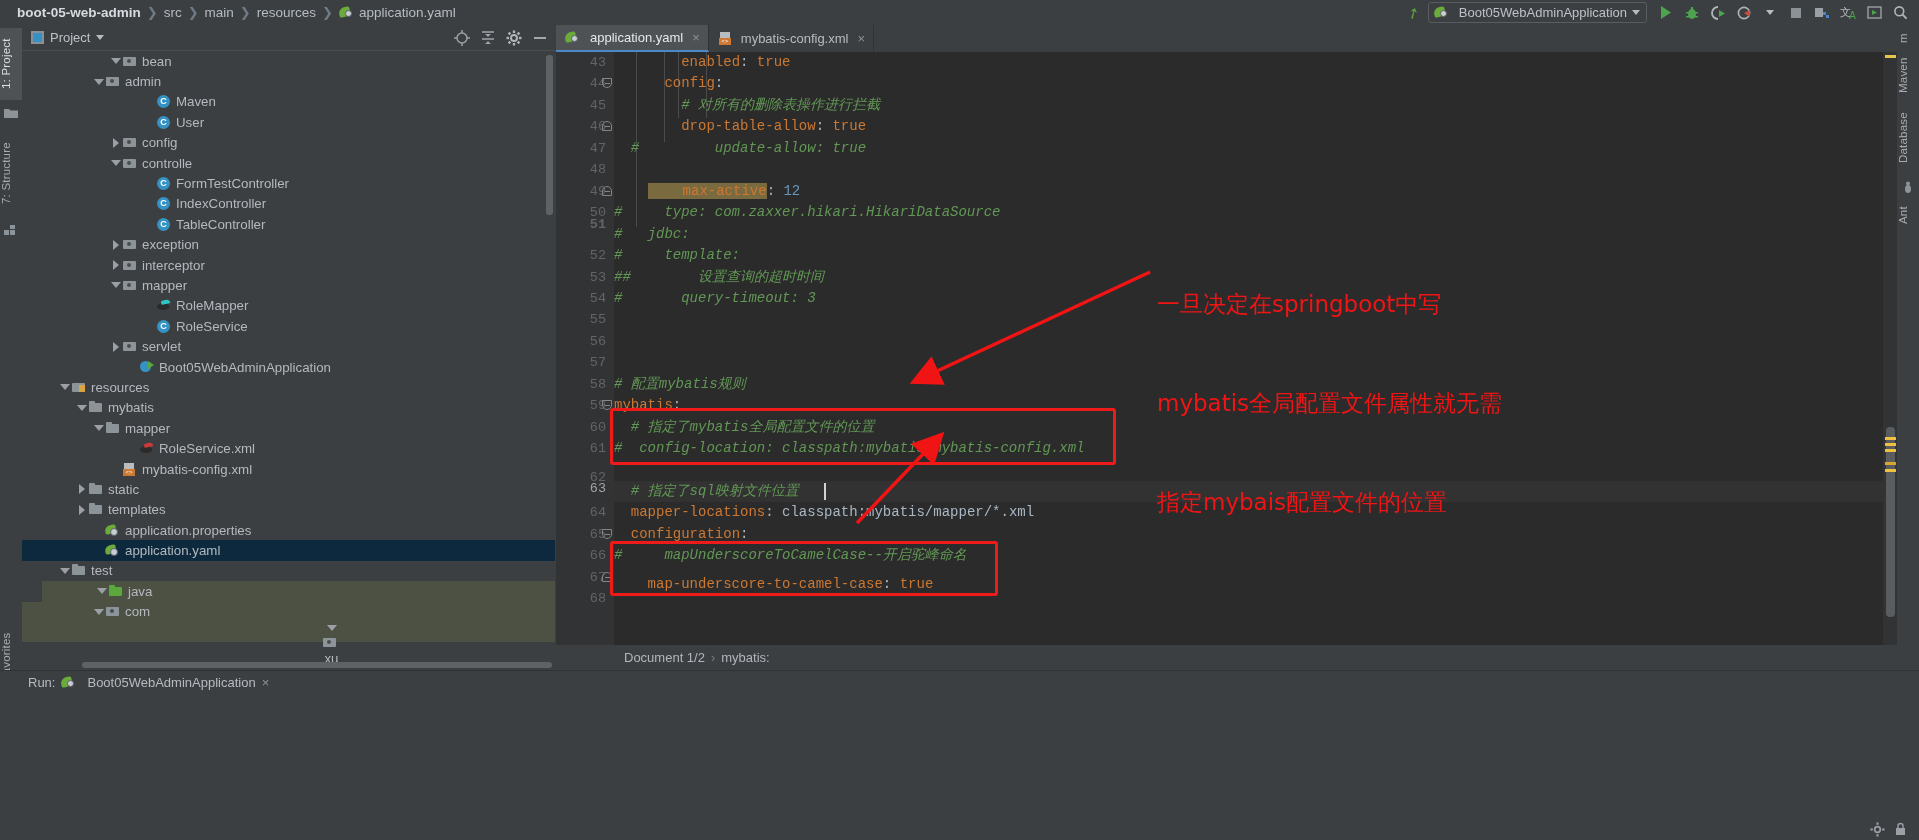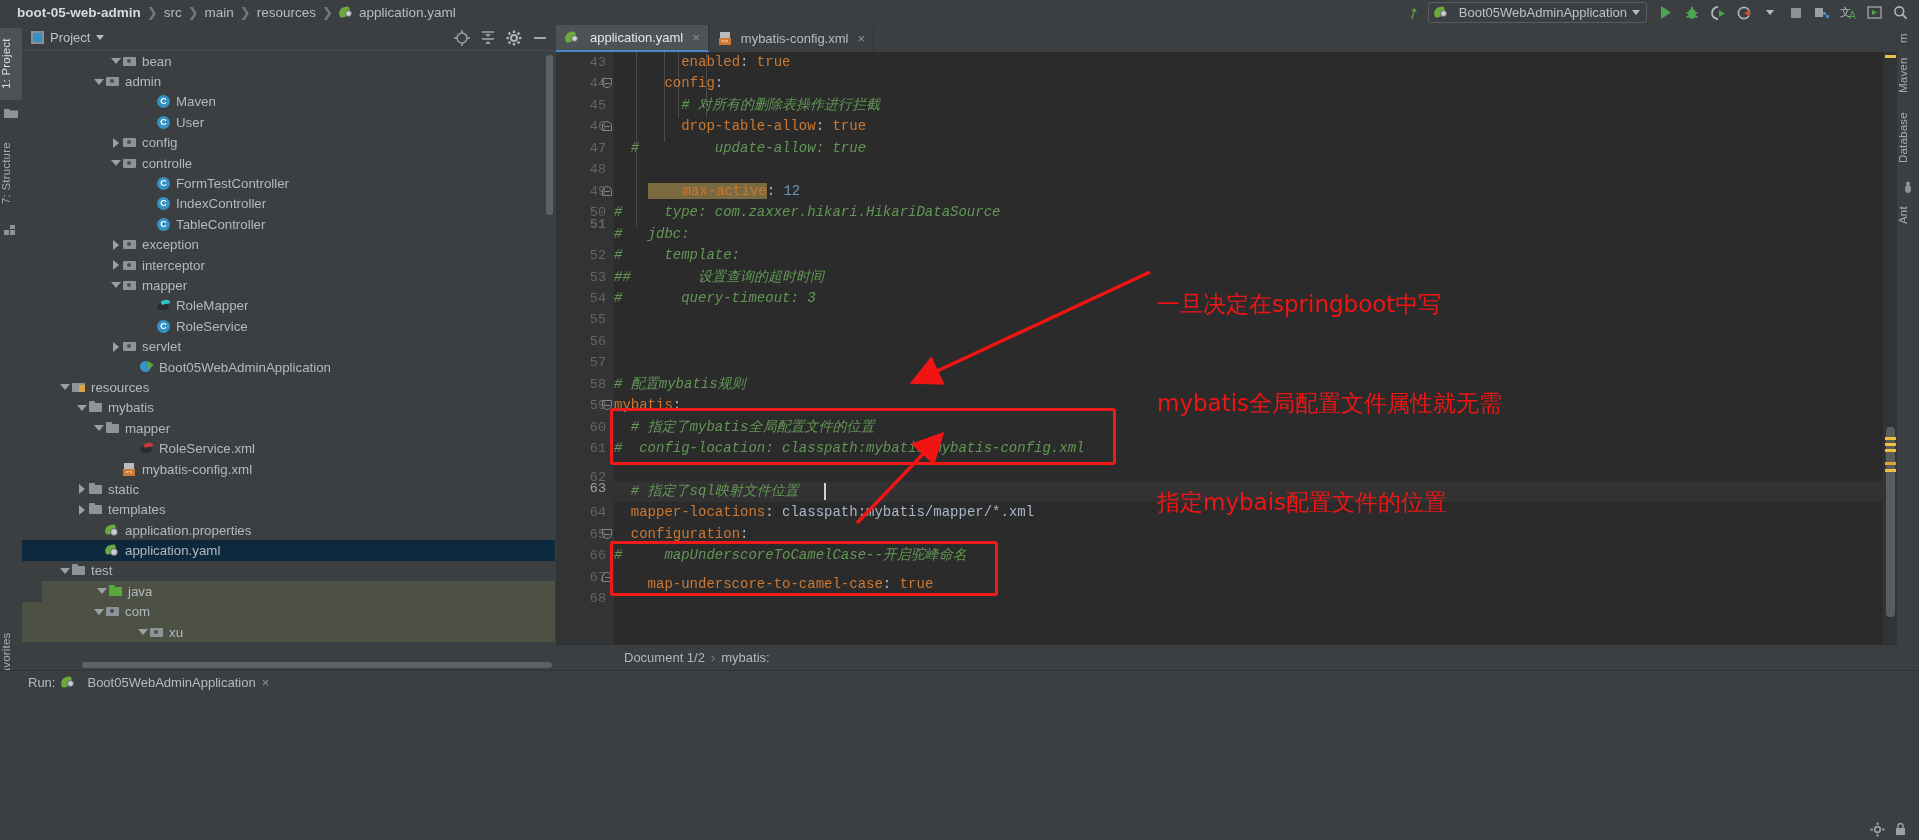--- a/index.html
+++ b/index.html
@@ -464,21 +464,21 @@
           <span class="ico greenfolder"></span>
           <span>java</span>
         </div>
         <div class="row testbg" style="padding-left: 70px;">
           <span class="tw">
             <span class="tri-d"></span>
           </span>
           <span class="ico pkg"></span>
           <span>com</span>
         </div>
-        <div class="row testbg" style="padding-left: 114px;">
+        <div class="row testbg" style="padding-left: 86px; flex-direction: column;">
           <span class="tw">
             <span class="tri-d"></span>
           </span>
           <span class="ico pkg"></span>
           <span>xu</span>
         </div>
       </div>
     <div class="vsb"></div>
     <div class="hsb"></div>
   </div>

